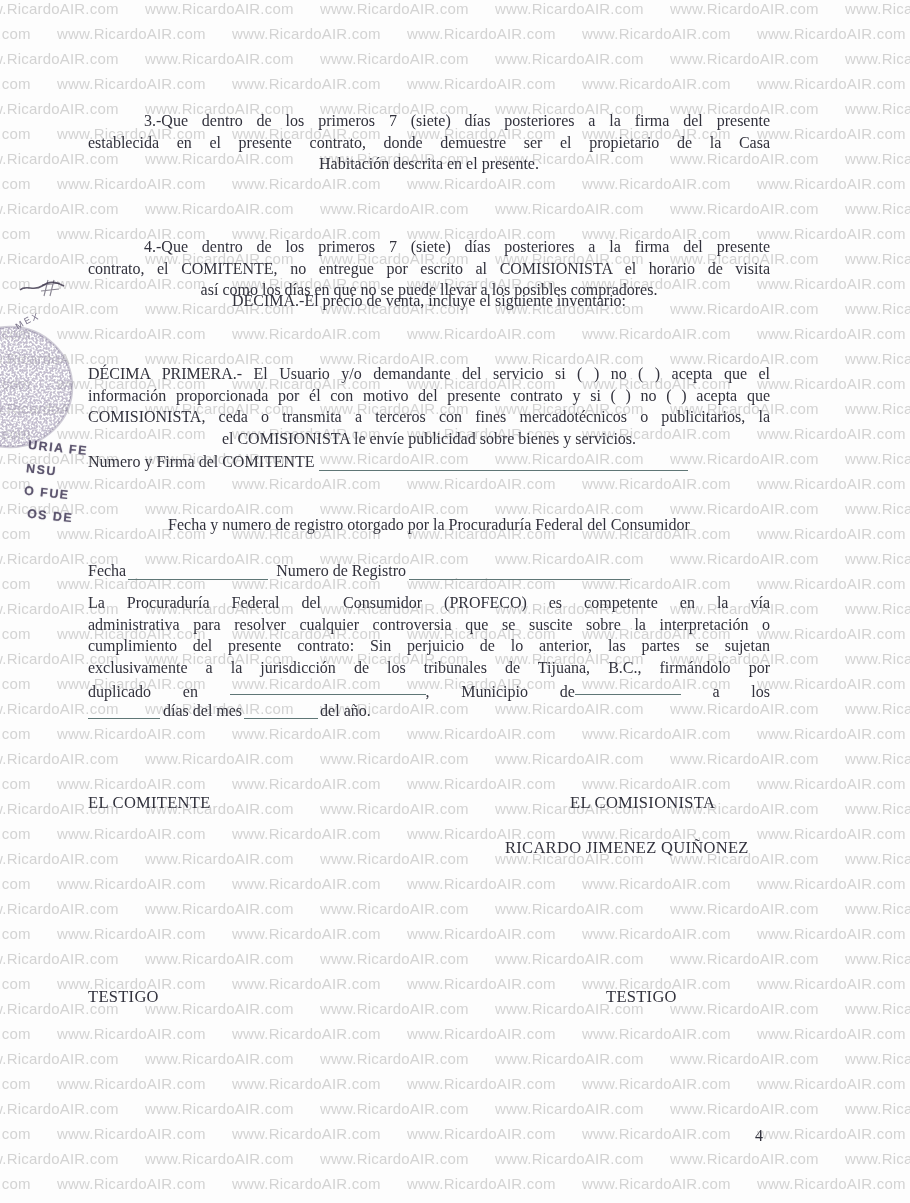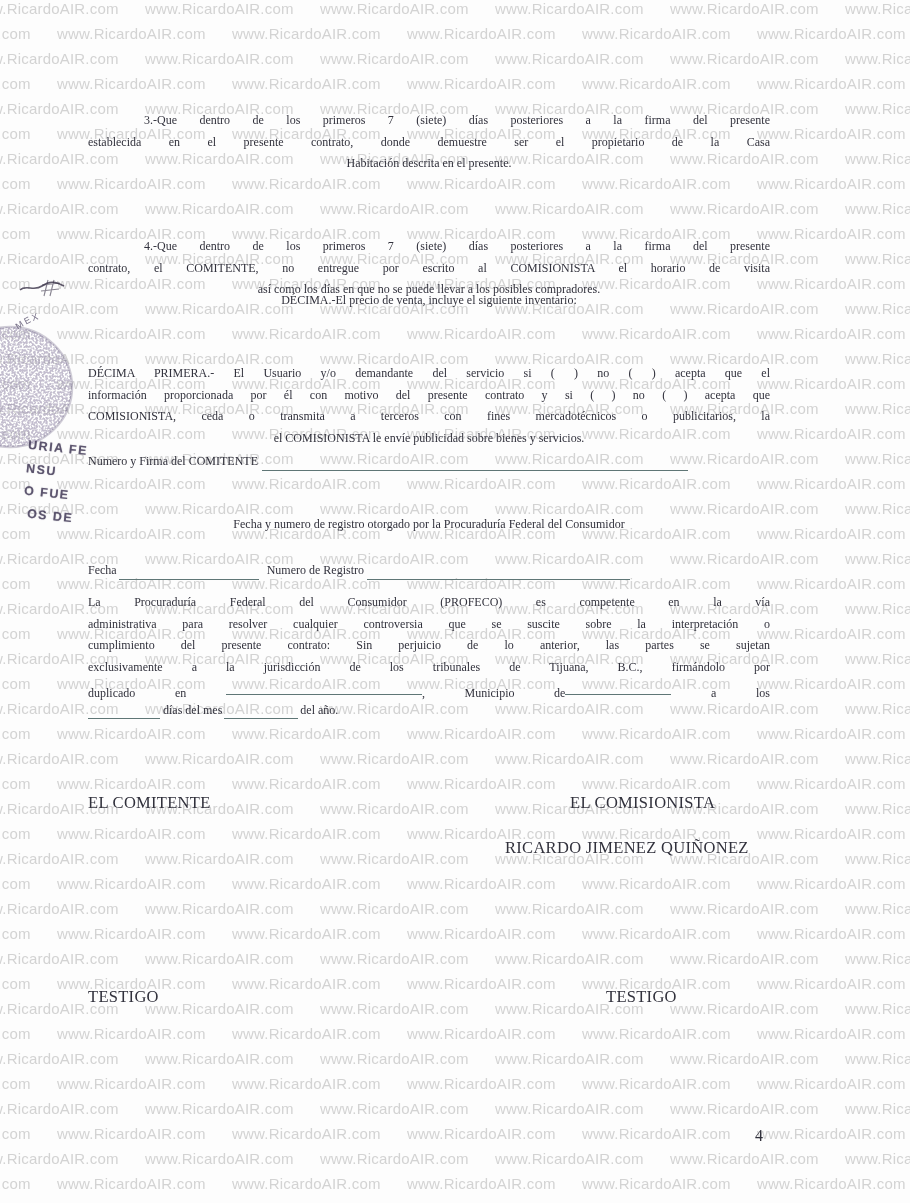--- a/index.html
+++ b/index.html
@@ -12,21 +12,21 @@
   .page{position:absolute;inset:0;}
   
   .wm-layer{position:absolute;inset:0;z-index:0;}
   .wm-row{
     position:absolute;white-space:nowrap;height:25px;line-height:25px;
     font-family:"Liberation Sans",sans-serif;font-size:15px;
     color:#d3d3d3;letter-spacing:.2px;width:1320px;
   }
   .wm-tile{display:inline-block;width:175px;}
   
-  .blk{position:absolute;left:88px;width:682px;font-size:12px;line-height:21.5px;z-index:2;}
+  .blk{position:absolute;left:88px;width:682px;font-size:16px;line-height:21.5px;z-index:2;}
   .jline{text-align:justify;text-align-last:justify;}
   .lline{text-align:center;}
   .indent{display:inline-block;width:56px;}
   .frow{display:flex;align-items:baseline;height:21.5px;}
   .bl{display:inline-block;border-bottom:1.4px solid #5f7676;height:16px;align-self:flex-end;margin-bottom:2px;}
   .bl-nombre{flex:1;margin-left:4px;}
   .row-nombre{width:600px;}
   .row-fecha{width:542px;}
   .bl-fecha1{width:140px;margin:0 8px 2px 2px;}
   .bl-fecha2{flex:1;margin-left:3px;}

